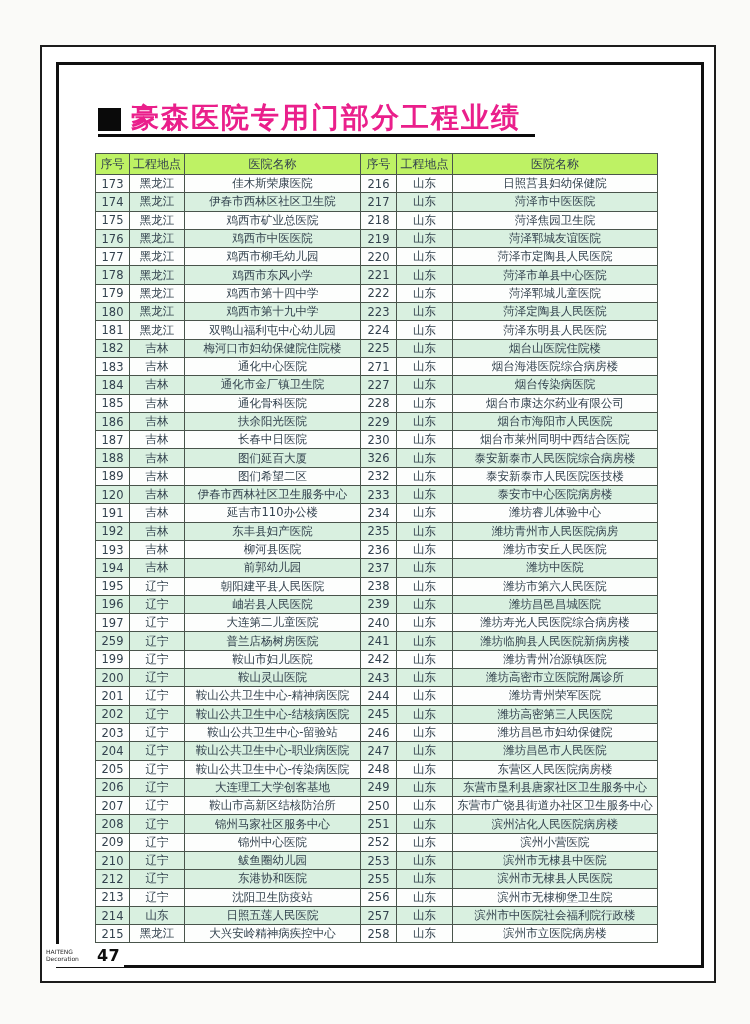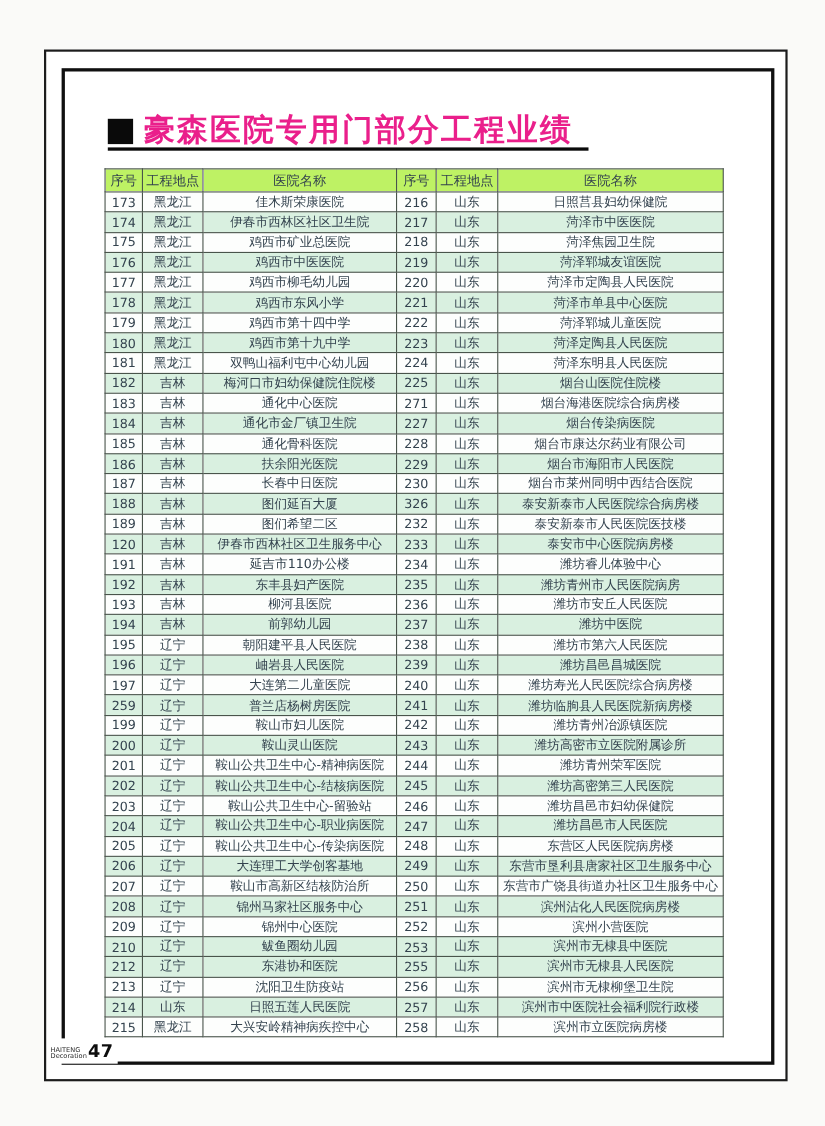--- a/index.html
+++ b/index.html
@@ -81,24 +81,25 @@
   .col-serial-l  { width: 34px; }
   .col-loc-l     { width: 55px; }
   .col-name-l    { width: 176px; }
   .col-serial-r  { width: 36px; }
   .col-loc-r     { width: 56px; }
   .col-name-r    { width: 205px; }
   .page-footer {
     position: absolute;
     left: 44px; top: 944px;
     display: flex;
-    align-items: flex-end;
+    align-items: center;
     background: #ffffff;
     padding: 2px 4px 2px 2px;
     z-index: 5;
+    gap: 17px;
   }
   .footer-brand {
     font-size: 6px;
     color: #2a2a2a;
     line-height: 1.1;
     margin-right: 1px;
     text-align: left;
   }
   .footer-page-number {
     font-size: 16px;

